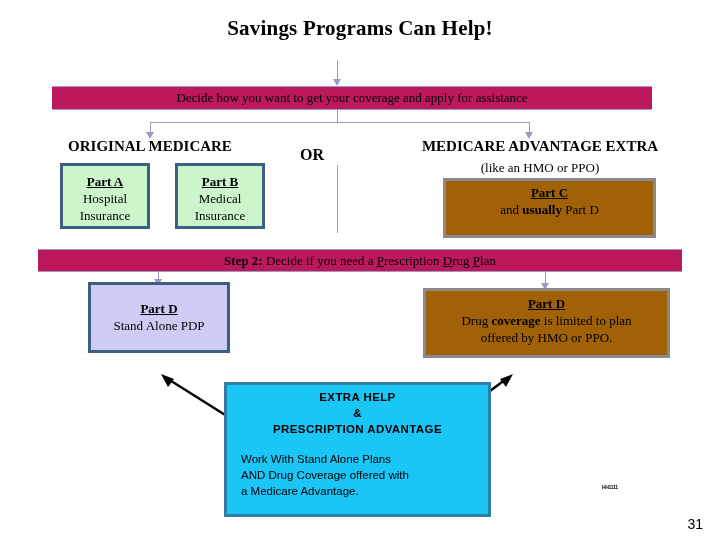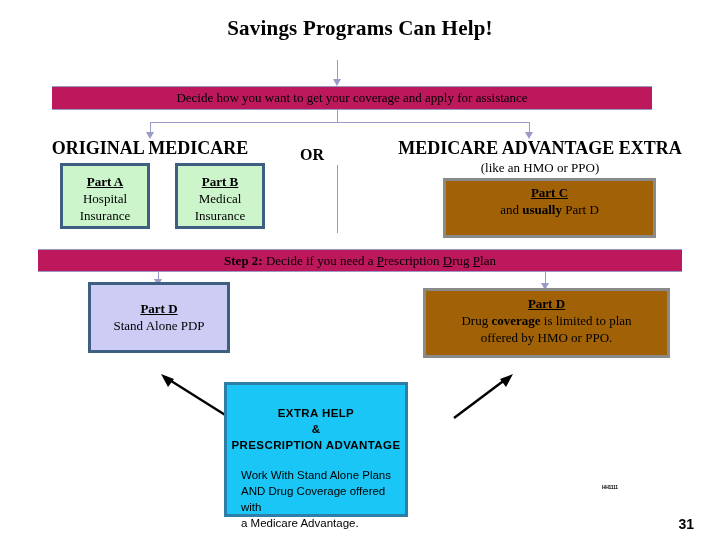--- a/index.html
+++ b/index.html
@@ -41,21 +41,21 @@
   }
   #banner1{left:52px;top:86px;width:600px;height:22px;}
   #banner2{left:38px;top:249px;width:644px;height:21px;}
   .banner .inner{display:block;margin-top:1px;}
   .u{text-decoration:underline;}
   .b{font-weight:bold;}
 
   
   .col-head{
     position:absolute;text-align:center;
-    font-weight:bold;font-size:18px;white-space:nowrap;
+    font-weight:bold;font-size:15px;white-space:nowrap;
   }
   #head-original{left:40px;top:138px;width:220px;}
   #head-advantage{left:380px;top:138px;width:320px;}
   #head-sub{
     position:absolute;left:380px;top:160px;width:320px;
     text-align:center;font-size:13px;white-space:nowrap;
   }
   #or-label{
     position:absolute;left:300px;top:146px;width:74px;
     font-weight:bold;font-size:16px;
@@ -77,42 +77,42 @@
   .box-lav{background:#ccccf5;border:3px solid #3e5f81;}
   .box-cyan{background:#19c6f5;border:3px solid #2e7fa8;}
 
   #box-parta{left:60px;top:163px;width:90px;height:66px;padding-top:7px;}
   #box-partb{left:175px;top:163px;width:90px;height:66px;padding-top:7px;}
   #box-partc{left:443px;top:178px;width:213px;height:60px;padding-top:3px;}
   #box-partd-left{left:88px;top:282px;width:142px;height:71px;padding-top:15px;}
   #box-partd-right{left:423px;top:288px;width:247px;height:70px;padding-top:4px;}
 
   #box-extrahelp{
-    left:224px;top:382px;width:184px;height:135px;
+    left:224px;top:382px;width:267px;height:135px;
     font-family:"Liberation Sans","DejaVu Sans",sans-serif;
     font-size:11.5px;line-height:16px;
     text-align:center;
-    padding-top:20px;
+    padding-top:4px;
   }
   #box-extrahelp .hd{display:block;font-weight:bold;letter-spacing:.4px;}
   #box-extrahelp .body{
     display:block;margin-top:14px;text-align:left;padding-left:14px;
     font-weight:normal;letter-spacing:0;
   }
 
   
   .diag{position:absolute;}
   .diag line{stroke:#000;stroke-width:2.4;}
   .diag polygon{fill:#000;}
 
   
   #page-number{
-    position:absolute;right:26px;bottom:8px;
+    position:absolute;right:17px;bottom:8px;
     font-family:"Liberation Sans","DejaVu Sans",sans-serif;
-    font-weight:bold;font-size:14px;
+    font-weight:normal;font-size:14px;
   }
   #tiny-mark{
     position:absolute;left:602px;top:484px;
     font-family:"Liberation Sans","DejaVu Sans",sans-serif;
     font-weight:bold;font-size:5px;letter-spacing:-.3px;
     color:#000;white-space:nowrap;
   }
 </style>
 </head>
 <body>

